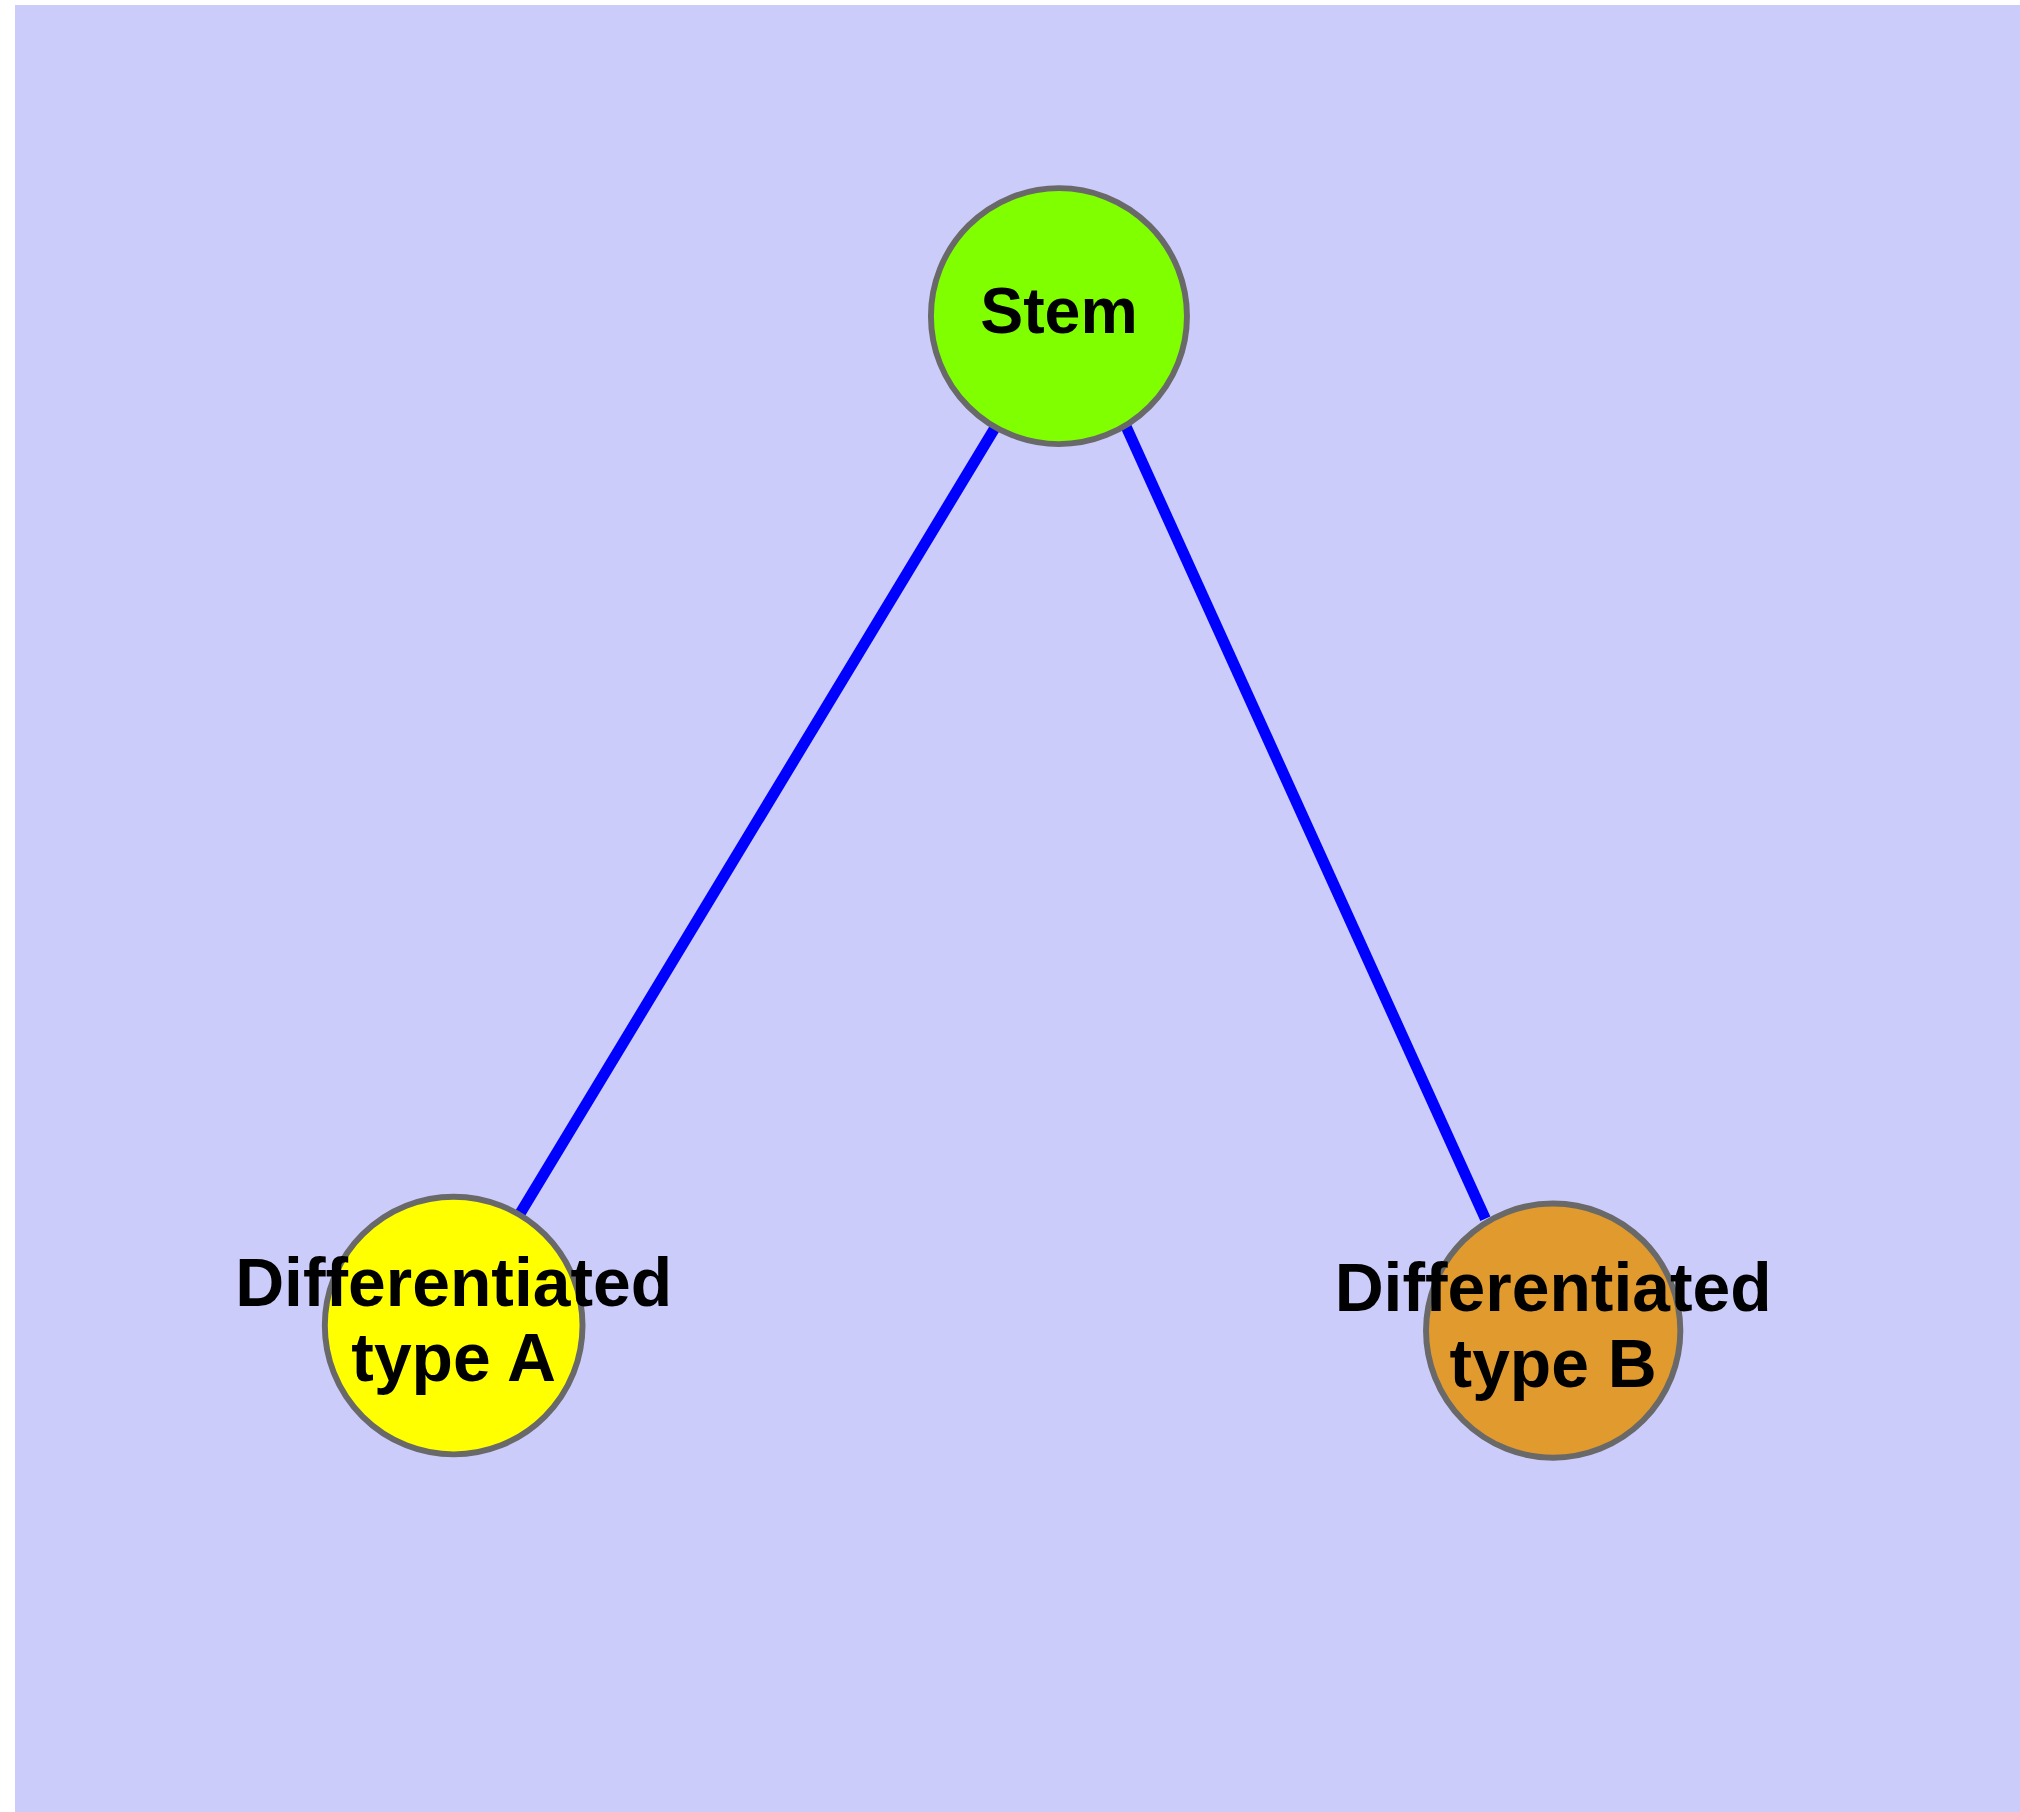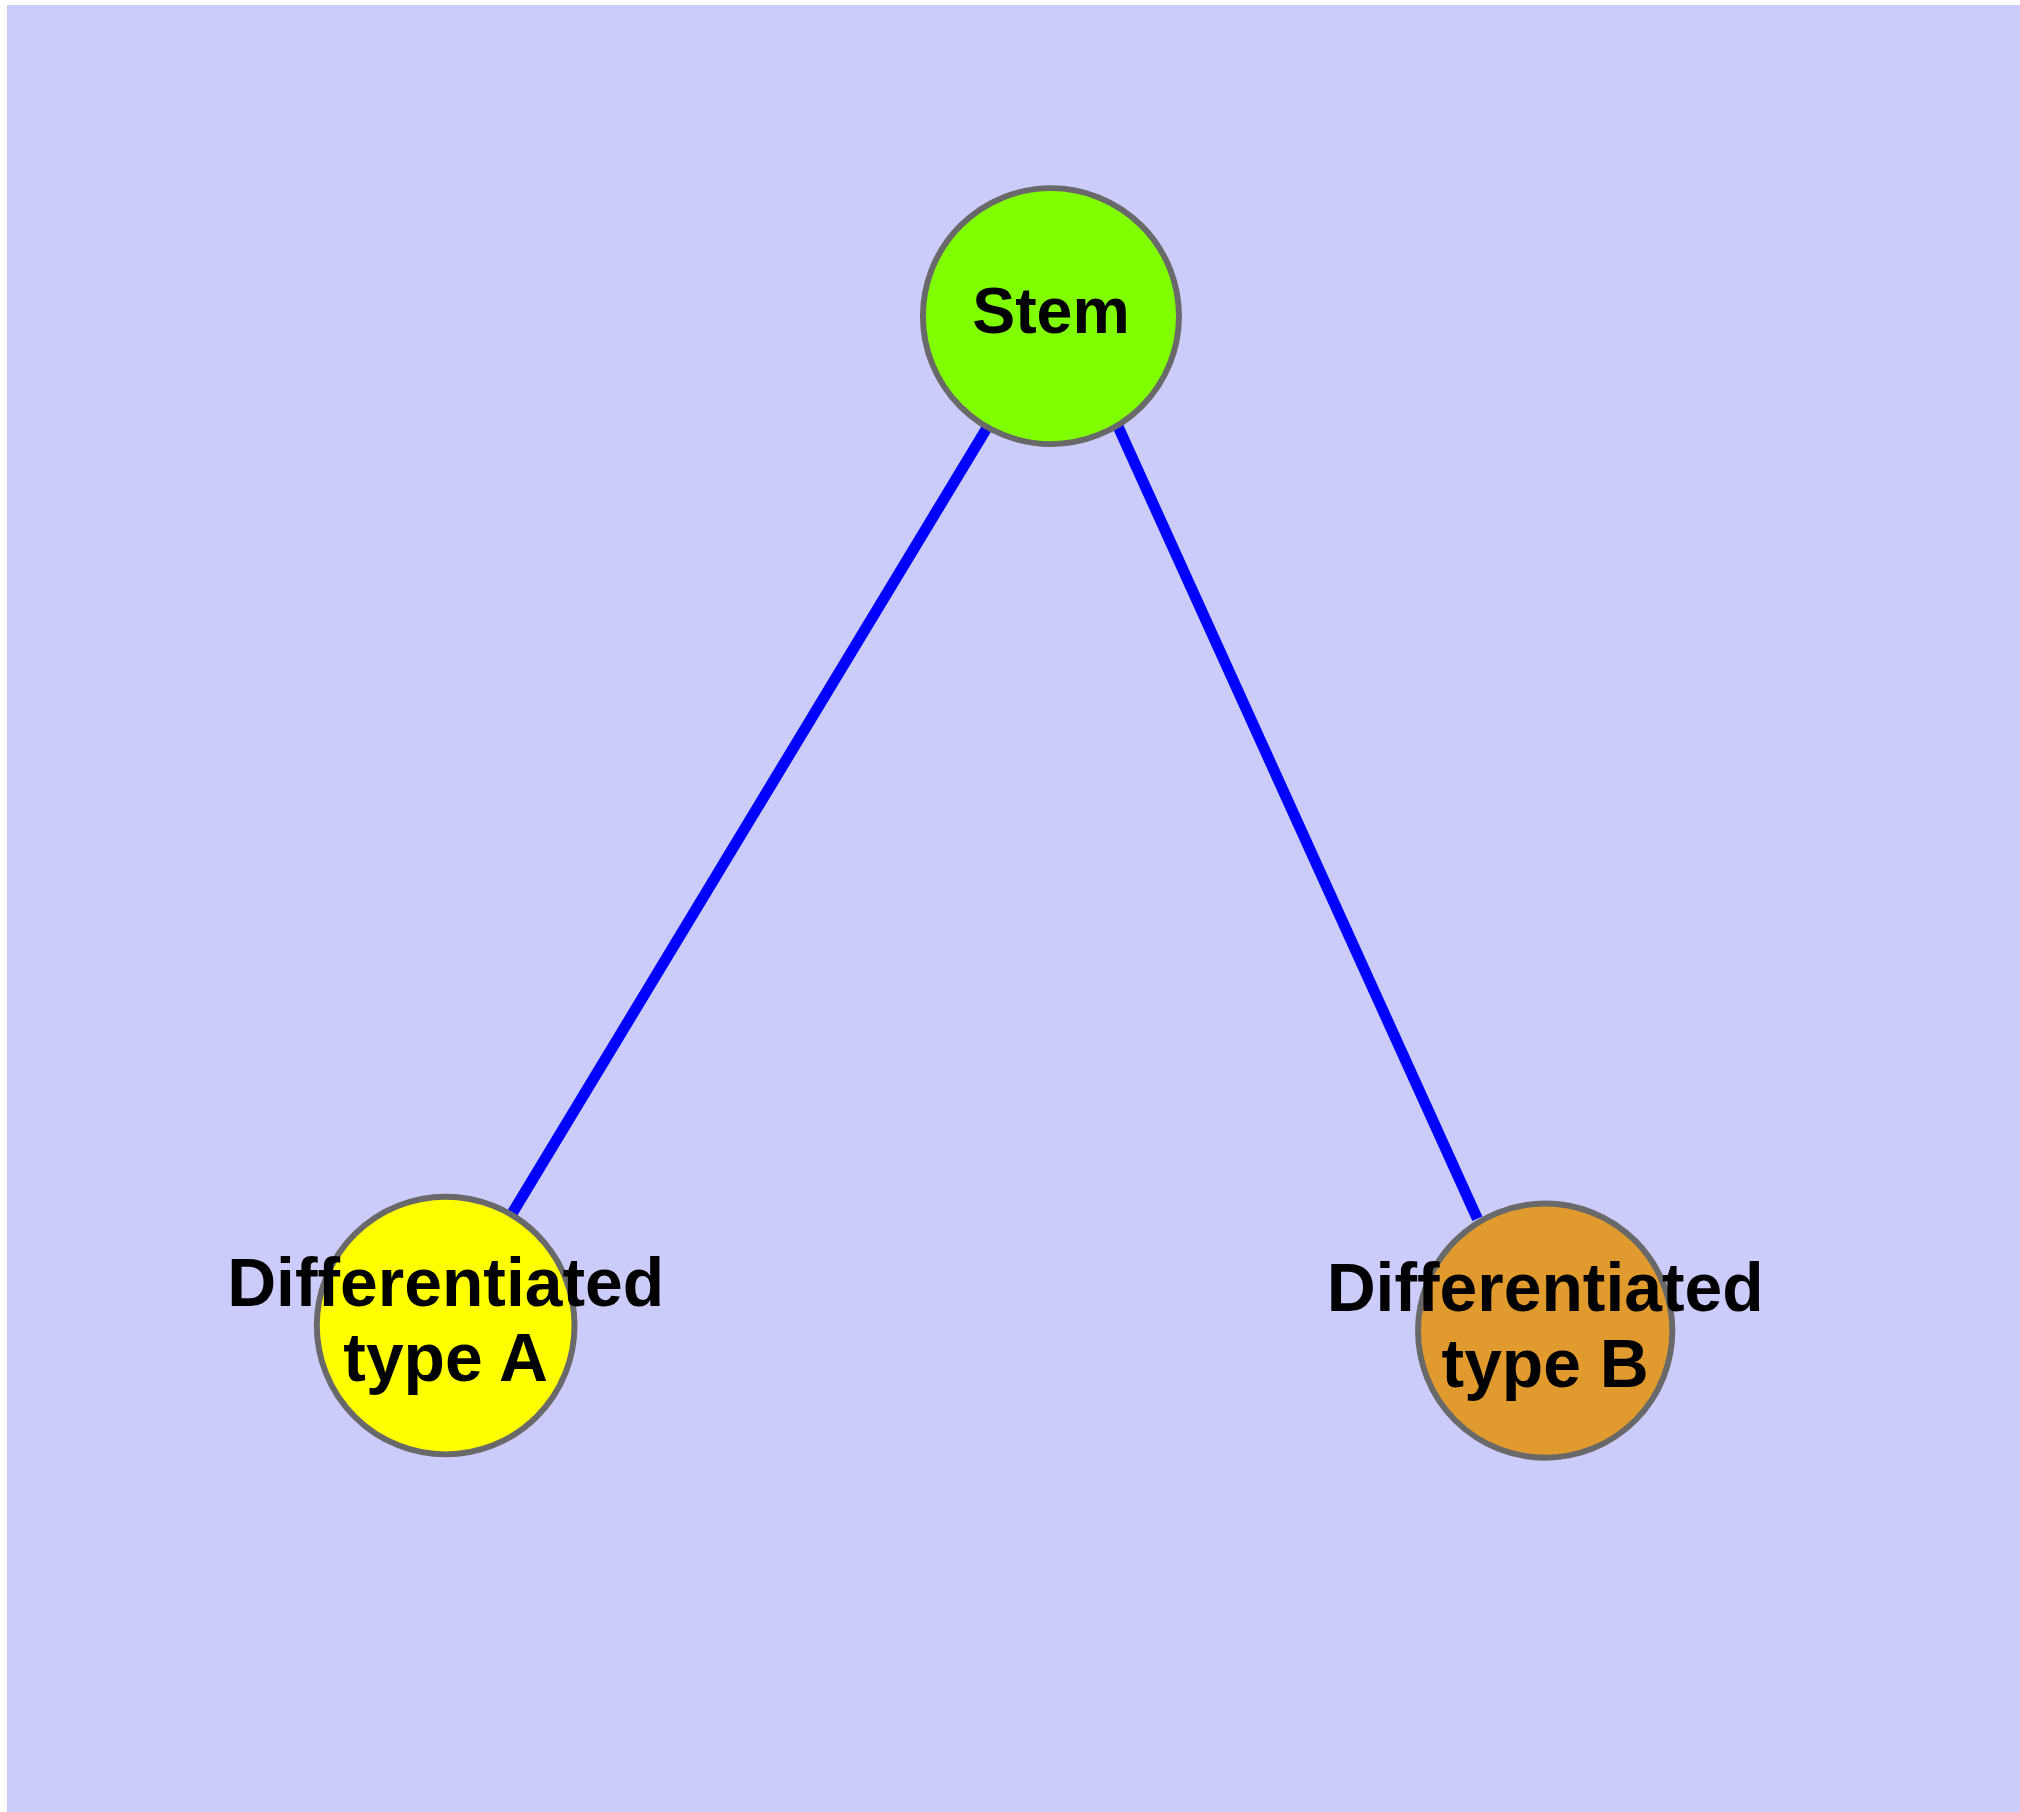--- a/index.html
+++ b/index.html
@@ -9,21 +9,21 @@
     background: #ffffff;
   }
   body {
     width: 2021px;
     height: 1812px;
     overflow: hidden;
     font-family: "Liberation Sans", sans-serif;
   }
   #canvas {
     position: absolute;
-    left: 4px;
+    left: 12px;
     top: 0;
     width: 1958px;
     height: 1812px;
     background: #ffffff;
     border-radius: 6px;
   }
   #plot-area {
     position: absolute;
     left: 3.4px;
     top: 5.1px;

